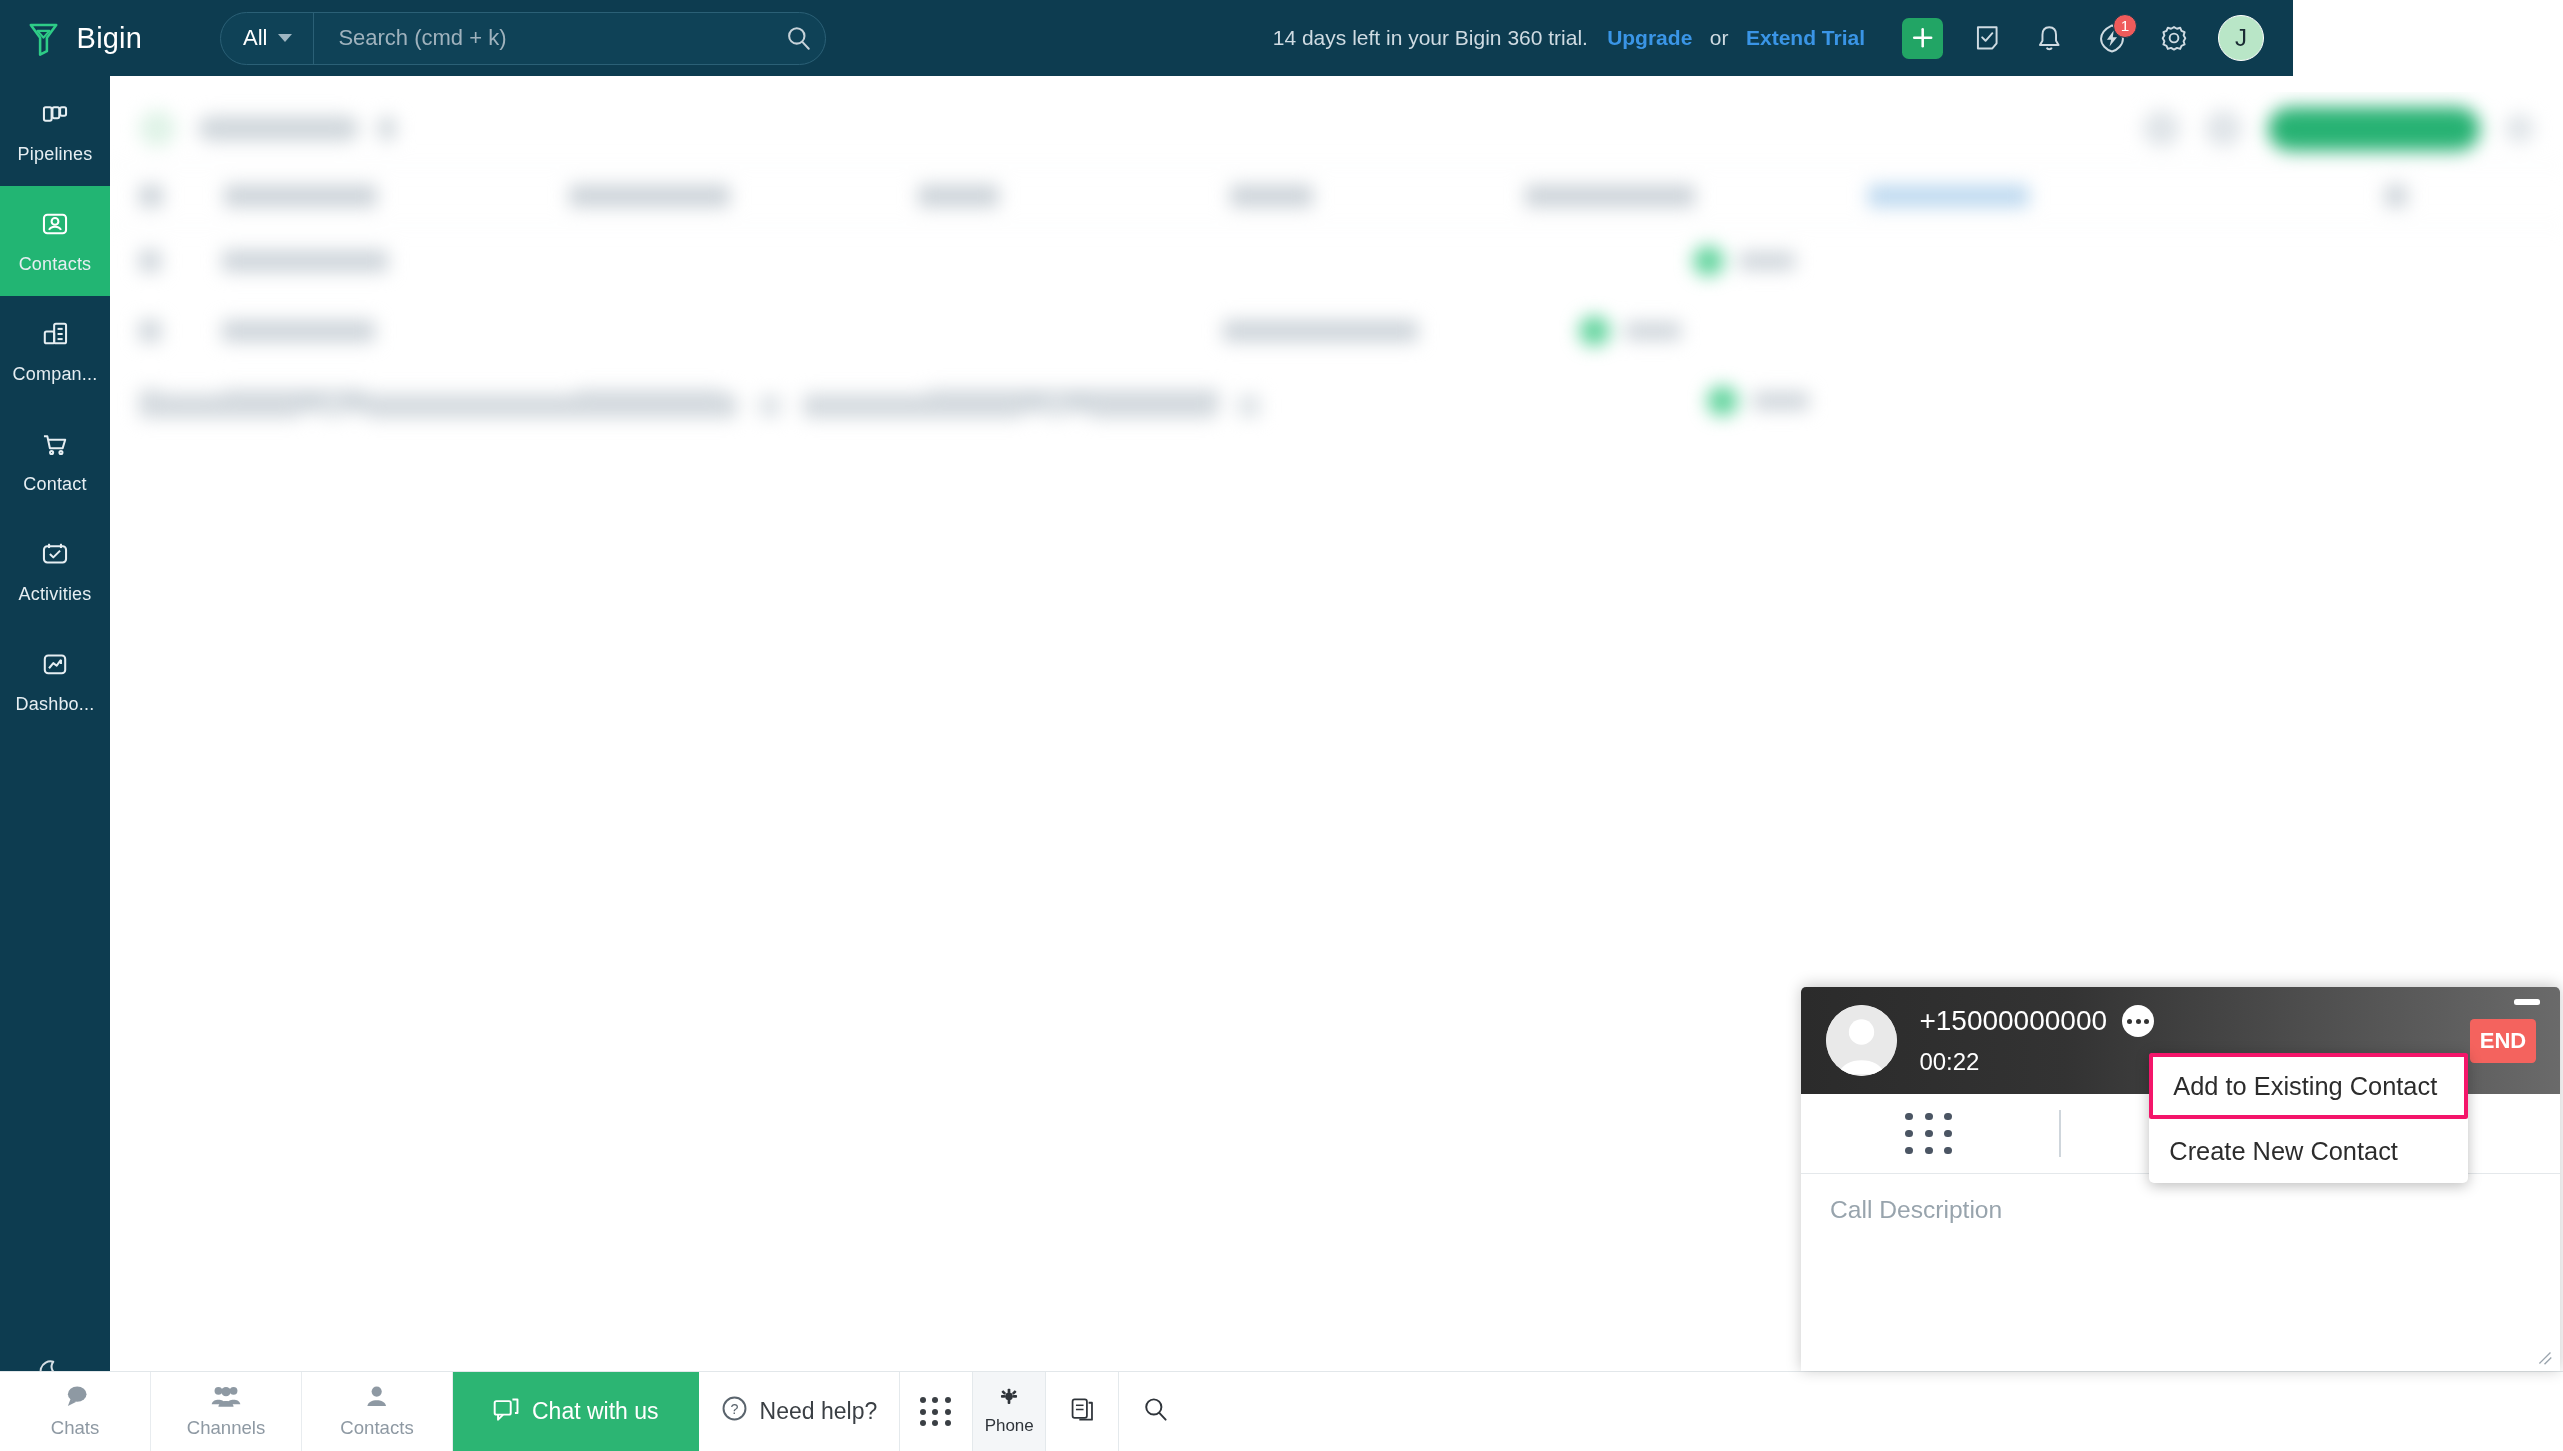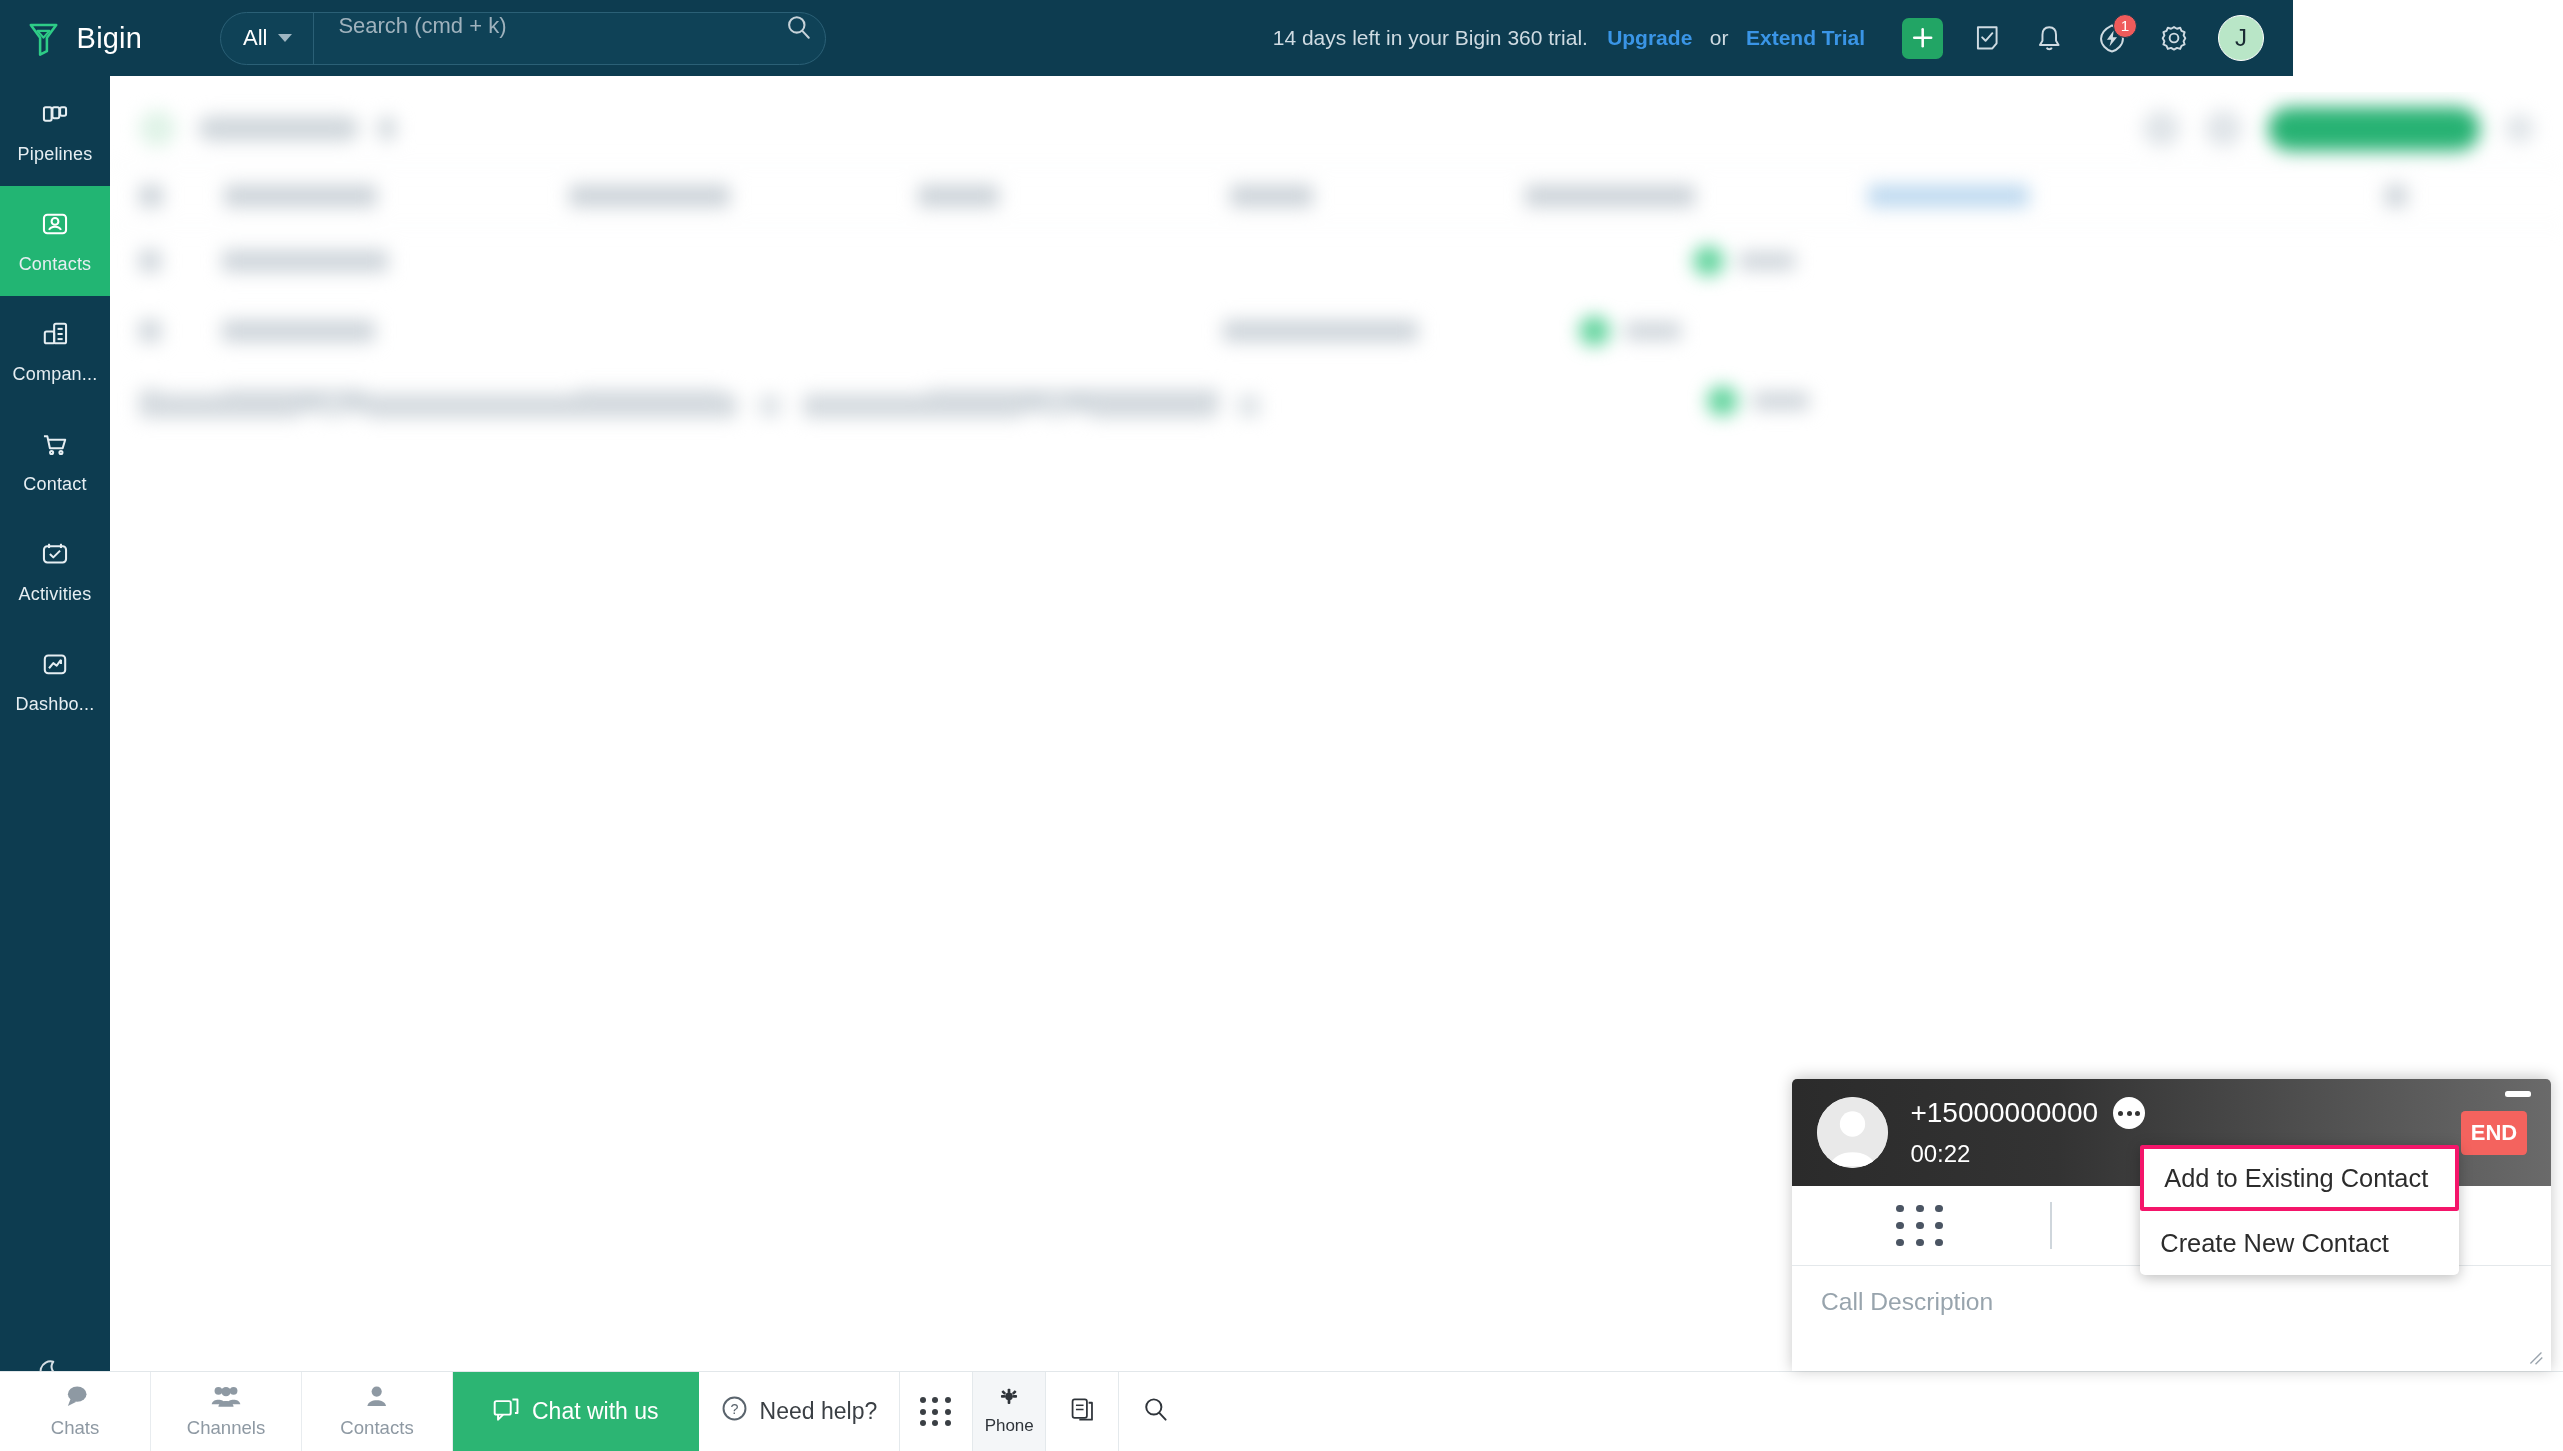--- a/index.html
+++ b/index.html
@@ -19,21 +19,21 @@
     z-index: 30;
   }
   .brand { display: flex; align-items: center; width: 217px; padding-left: 24px; }
   .brand-logo { width: 39px; height: 39px; }
   .brand-name {
     color: #ffffff; font-size: 29px; margin-left: 13.6px; letter-spacing: 0.2px;
   }
   .searchwrap {
     width: 606px; height: 53px; margin-left: 3.4px;
     border: 0.8px solid #2b6076; border-radius: 29px;
-    display: flex; align-items: flex-start; background: #0f4257;
+    display: flex; align-items: center; background: #0f4257;
   }
   .search-scope {
     width: 93px; display: flex; align-items: center; justify-content: center;
     gap: 10.2px; color: #ffffff; font-size: 22px; height: 100%;
     border-right: 0.8px solid #2b6076;
   }
   .caret-dn {
     width: 0; height: 0; border-left: 7.6px solid transparent;
     border-right: 7.6px solid transparent; border-top: 8.5px solid #9fb6c2;
   }
@@ -114,21 +114,21 @@
 
   .footfilters {
     position: absolute; left: 0; bottom: 0; width: 100%; height: 61px;
     display: flex; align-items: center; padding: 0 29px; gap: 0;
   }
   .fchip { height: 24px; background: #d3d9de; border-radius: 4.2px; }
   .fcount { width: 22px; height: 22px; background: #dde2e6; border-radius: 3.4px; margin: 0 22px; }
 
   
   .callpanel {
-    position: absolute; right: 12px; bottom: 80px; width: 759px; height: 292px;
+    position: absolute; right: 3px; bottom: 80px; width: 759px; height: 384px;
     background: #ffffff; border-radius: 6.8px 6.8px 0 0;
     box-shadow: 0 -1.7px 15.3px rgba(0,0,0,.22);
     z-index: 40; overflow: visible;
   }
   .call-head {
     height: 107px; background: linear-gradient(to right, #2b2b2b 0%, #333 35%, #6a6a6a 100%);
     border-radius: 5.1px 5.1px 0 0; display: flex; align-items: center; padding: 0 25.4px;
     position: relative;
   }
   .call-av {

